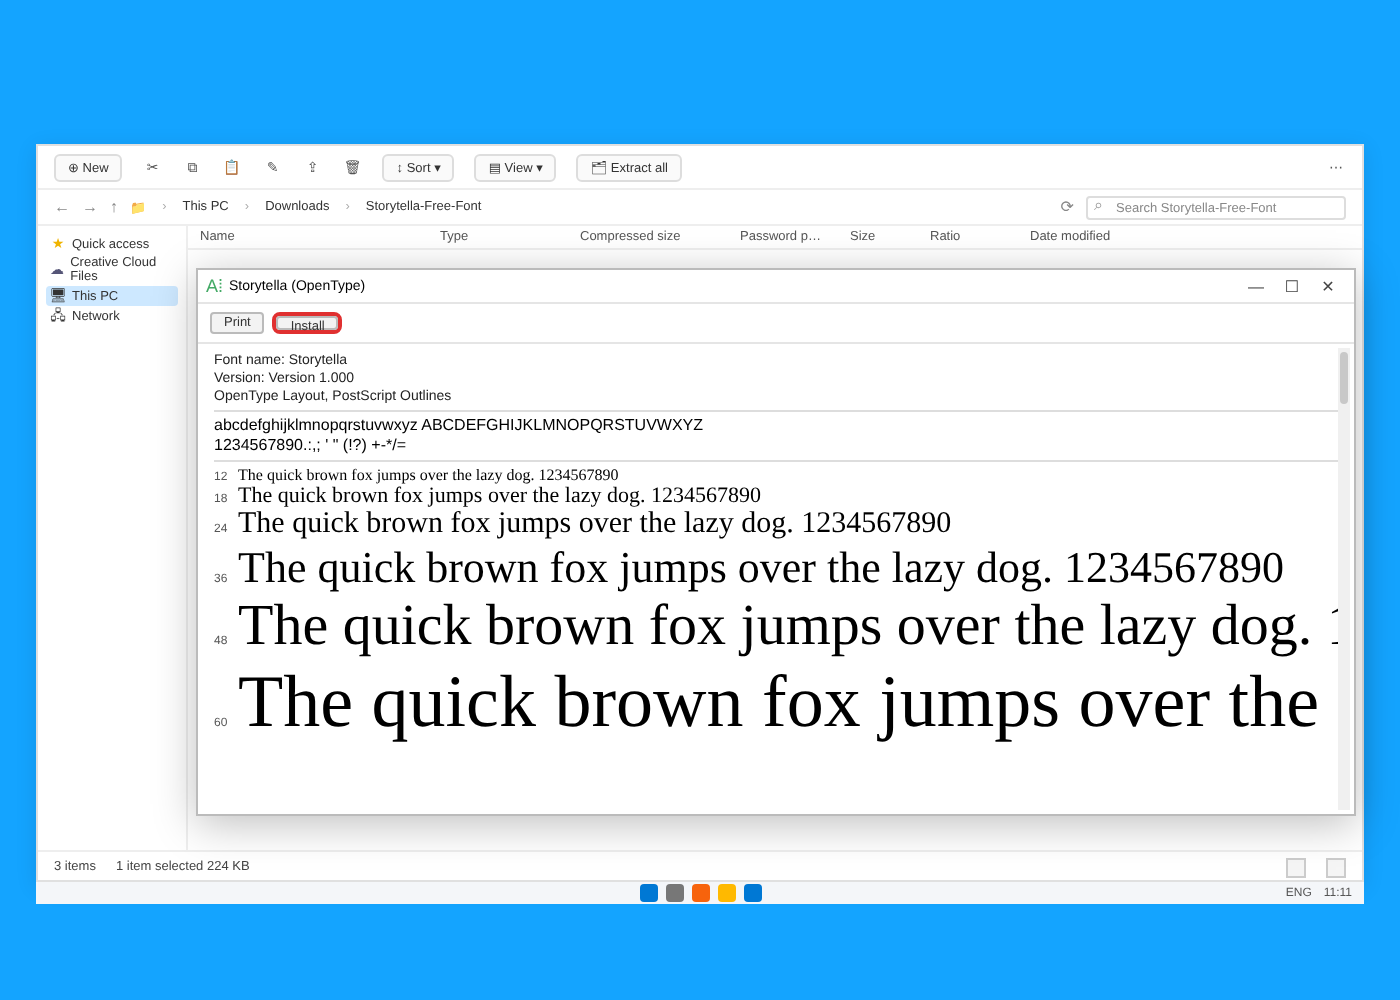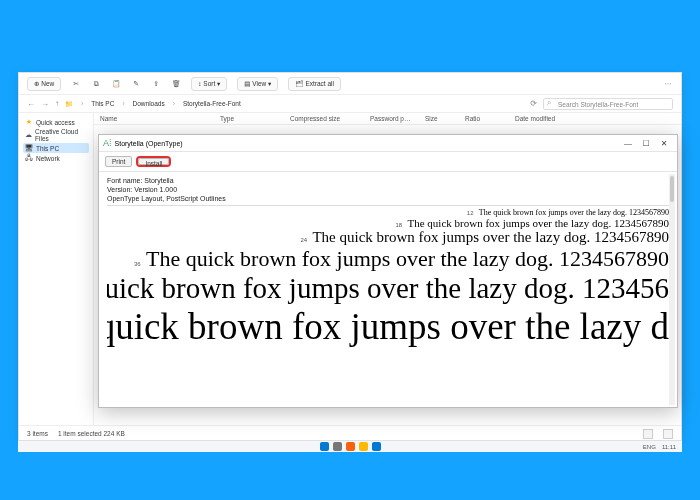--- a/index.html
+++ b/index.html
@@ -99,21 +99,21 @@
   .pw-body .scroll{
     position:absolute; right:2px; top:2px; bottom:2px; width:6px; background:#f0f0f0;
   }
   .pw-body .scroll::before{
     content:""; position:absolute; left:1px; top:2px; width:4px; height:26px;
     background:#c8c8c8; border-radius:2px;
   }
   .meta{ font-size:7px; line-height:9px; color:#222; border-bottom:1px solid #ddd; padding-bottom:2px; margin-bottom:2px;}
   .alpha{ font-family:"Brush Script MT","Segoe Script",cursive; font-size:8px; line-height:10px;
           border-bottom:1px solid #ddd; padding-bottom:2px; margin-bottom:2px; white-space:nowrap; overflow:hidden;}
-  .sample-row{ display:flex; align-items:baseline; white-space:nowrap; overflow:hidden;justify-content:flex-end; }
+  .sample-row{ display:flex; align-items:baseline; white-space:nowrap; overflow:hidden; }
   .sample-row .sz{ font-size:6px; color:#555; width:12px; flex-shrink:0;}
   .sample-row .tx{ font-family:"Brush Script MT","Segoe Script",cursive; }
 </style>
 </head>
 <body>
 
 <div class="explorer">
   <div class="exp-toolbar">
     <span class="btn">⊕ <span>New</span></span>
     <span class="ico">✂</span>
@@ -214,20 +214,24 @@
       <button>Install</button>
     </span>
   </div>
   <div class="pw-body">
     <div class="scroll"></div>
     <div class="meta">
       <div>Font name: Storytella</div>
       <div>Version: Version 1.000</div>
       <div>OpenType Layout, PostScript Outlines</div>
     </div>
+    <div class="alpha">
+      <div>abcdefghijklmnopqrstuvwxyz ABCDEFGHIJKLMNOPQRSTUVWXYZ</div>
+      <div>1234567890.:,; ' " (!?) +-*/=</div>
+    </div>
     <div id="samples">
         <div class="sample-row">
           <span class="sz">12</span>
           <span class="tx" style="font-size: 8px;">The quick brown fox jumps over the lazy dog. 1234567890</span>
         </div>
         <div class="sample-row">
           <span class="sz">18</span>
           <span class="tx" style="font-size: 11px;">The quick brown fox jumps over the lazy dog. 1234567890</span>
         </div>
         <div class="sample-row">

